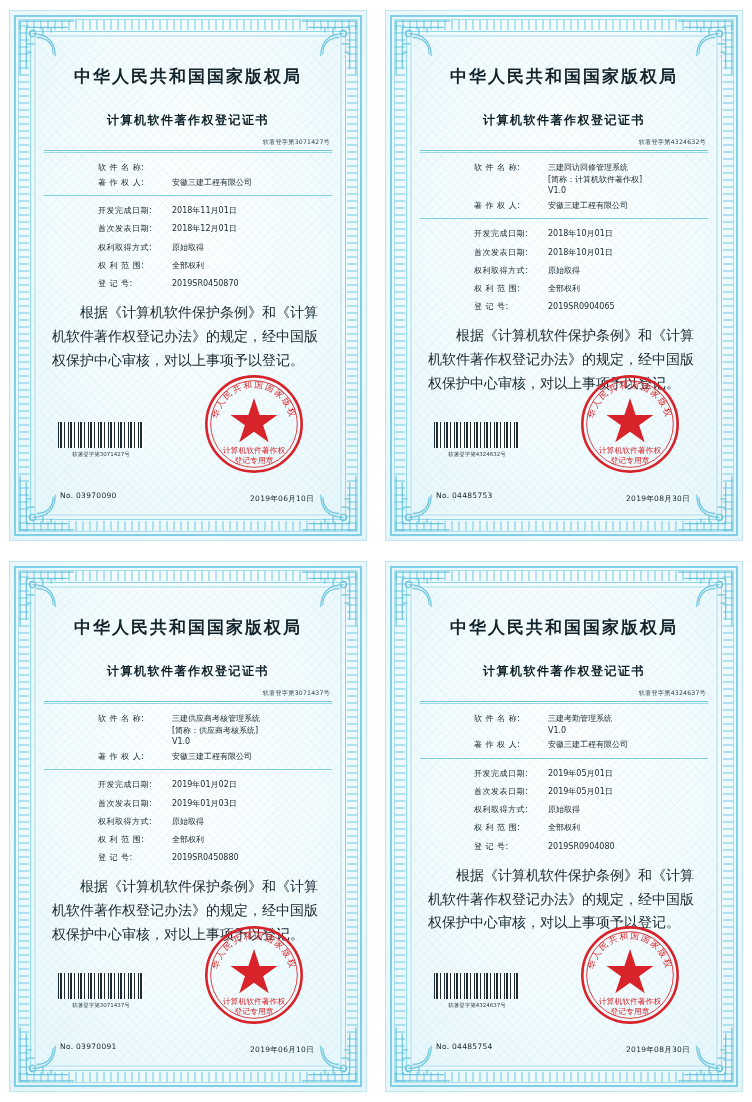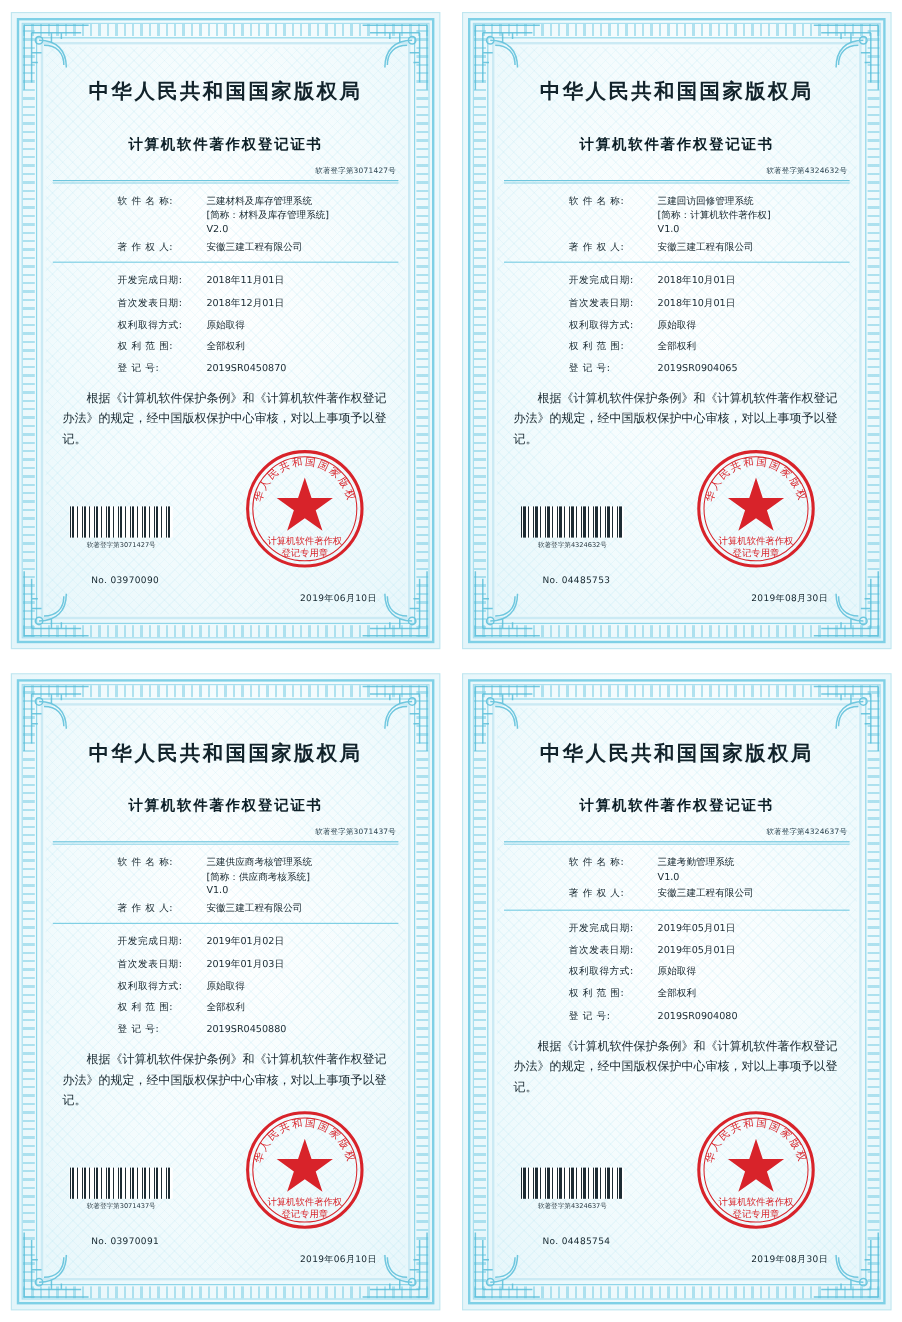--- a/index.html
+++ b/index.html
@@ -37,27 +37,27 @@
   .cert-no{text-align:right;font-size:6.2px;color:#2d4450;margin-top:9px;padding-right:4px;letter-spacing:.2px;}
   .rule{height:1px;background:#6fc6de;margin:3px 2px 0 2px;}
   .rule.thin{height:1px;background:#9ad9ea;margin-top:1px;}
   .fields{margin-top:9px;padding:0 8px;font-size:8px;line-height:1.45;}
   .frow{display:flex;align-items:flex-start;margin-bottom:3px;margin-left:48px;}
   .flabel{width:74px;flex:0 0 74px;letter-spacing:.5px;color:#16262e;}
   .fvalue{flex:1;color:#16262e;}
   .fsub{color:#16262e;}
   .divider{height:1px;background:#7fcfe4;margin:7px 2px;}
   .fields2{padding:0 8px;font-size:8px;line-height:1.9;}
-  .para{margin-top:10px;padding:0 10px;font-size:10px;line-height:1.7;text-indent:2em;color:#16262e;}
+  .para{margin-top:10px;padding:0 10px;font-size:14px;line-height:1.7;text-indent:2em;color:#16262e;}
   .barcode{position:absolute;left:16px;bottom:62px;width:86px;height:26px;
      background:repeating-linear-gradient(90deg,#1d2b33 0 1px,#ffffff 1px 2px,#1d2b33 2px 4px,#ffffff 4px 6px,#1d2b33 6px 7px,#ffffff 7px 10px);}
   .barcode-text{position:absolute;left:16px;bottom:52px;width:86px;text-align:center;font-size:5.5px;color:#2b3b44;}
   .seal{position:absolute;right:28px;bottom:34px;width:104px;height:104px;}
   .seal svg{width:100%;height:100%;}
-  .serial{position:absolute;left:18px;bottom:22px;font-size:7.5px;color:#14242c;letter-spacing:.3px;margin-left:16px;}
+  .serial{position:absolute;left:18px;bottom:10px;font-size:7.5px;color:#14242c;letter-spacing:.3px;}
   .date{position:absolute;right:20px;bottom:6px;font-size:7.5px;color:#14242c;letter-spacing:.3px;}
   .nm{white-space:nowrap;}
 </style>
 </head>
 <body>
 
 <div class="sheet">
 
   <div class="cert-slot">
     <div class="cert">
@@ -118,25 +118,20 @@
       <div class="content">
         <div class="title-cn">中华人民共和国国家版权局</div>
         <div class="title-main">计算机软件著作权登记证书</div>
         <div class="cert-no">软著登字第3071427号</div>
         <div class="rule"></div>
         <div class="rule thin"></div>
 
         <div class="fields">
           <div class="frow">
             <div class="flabel">软 件 名 称:</div>
-            <div class="fvalue">
-              <div>三建材料及库存管理系统</div>
-              <div class="fsub">[简称：材料及库存管理系统]</div>
-              <div class="fsub">V2.0</div>
-            </div>
           </div>
           <div class="frow">
             <div class="flabel">著 作 权 人:</div>
             <div class="fvalue">安徽三建工程有限公司</div>
           </div>
         </div>
 
         <div class="divider"></div>
 
         <div class="fields2">

